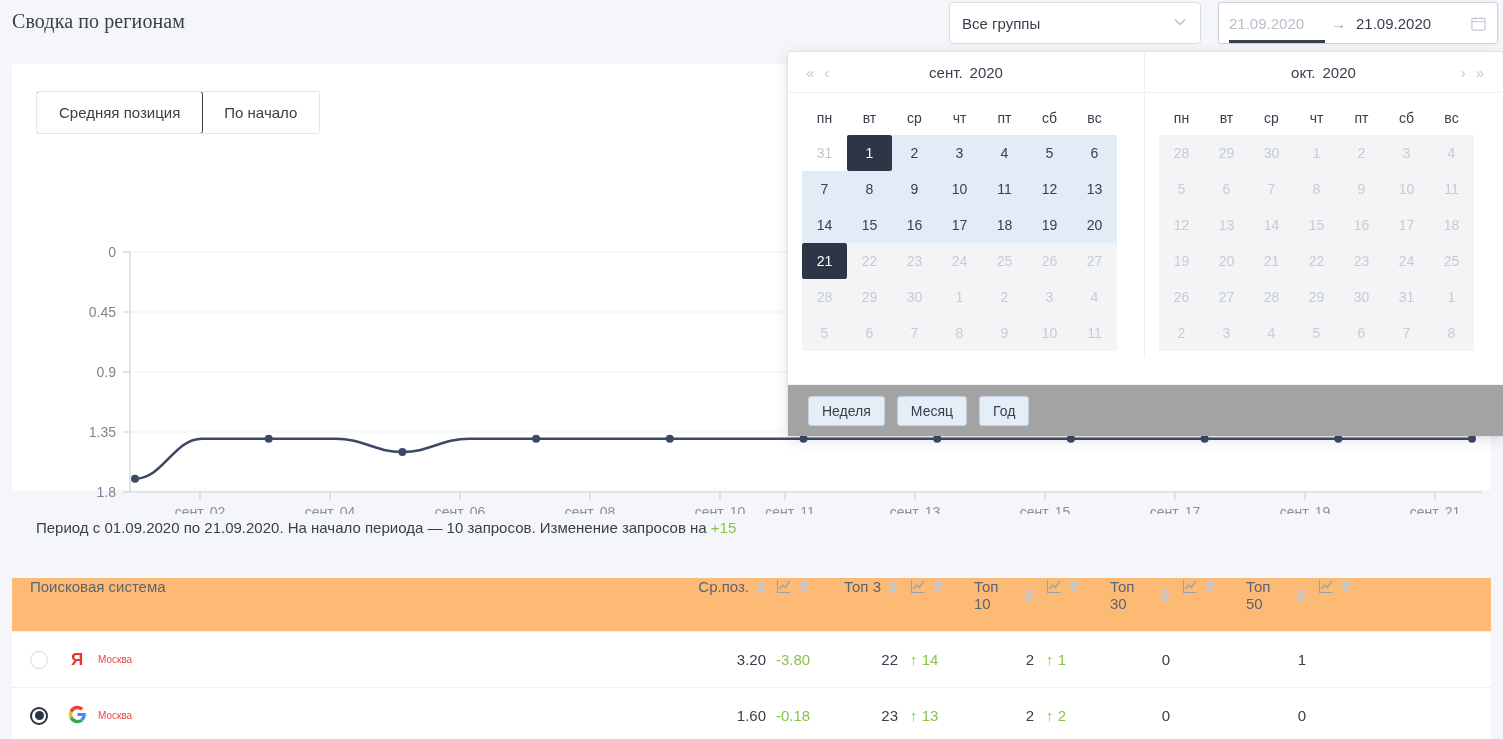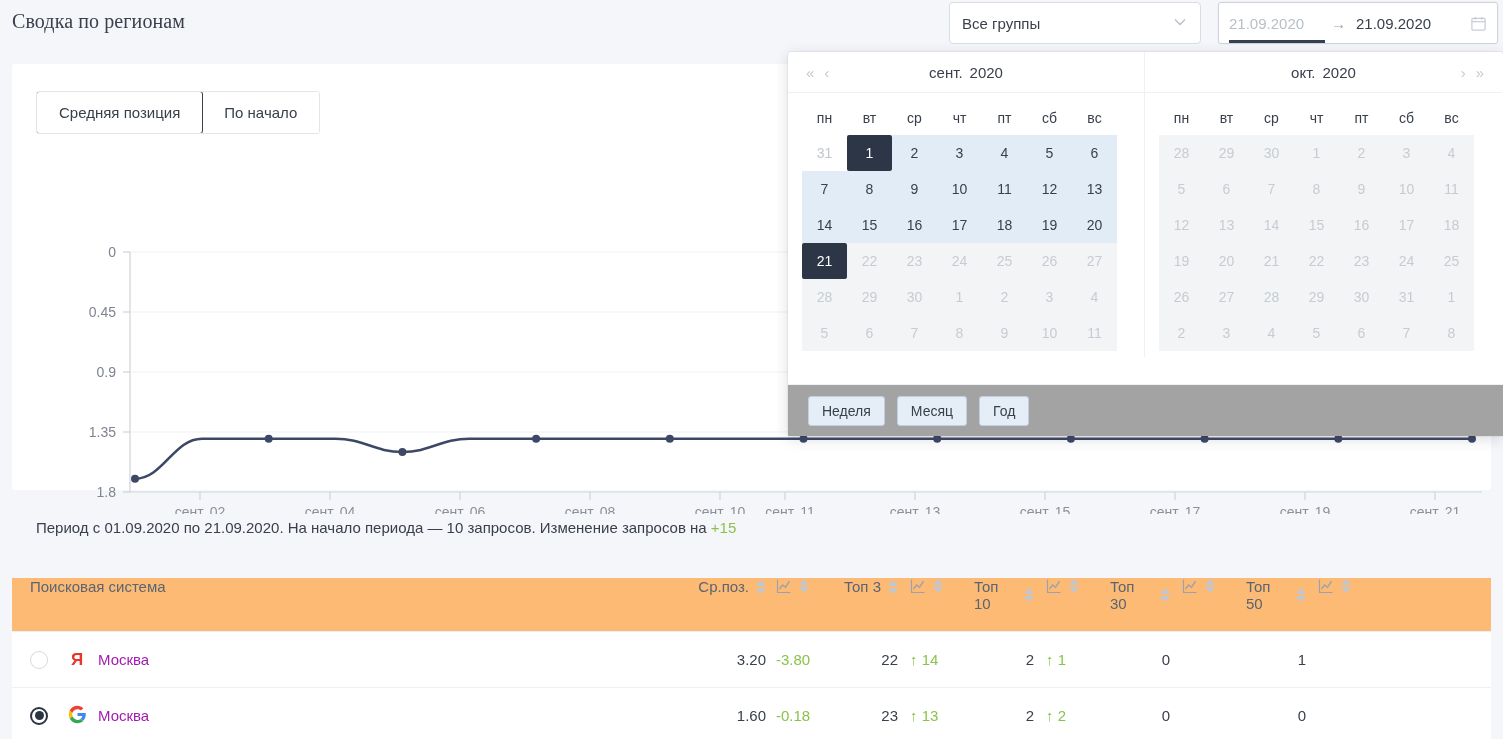--- a/index.html
+++ b/index.html
@@ -123,21 +123,21 @@
     border: 1px solid #d5d9e0; background: #fff;
     display: inline-flex; align-items: center; justify-content: center;
     margin-right: 18px; flex: none;
   }
   .radio.checked { border: 2px solid #2b3442; }
   .radio.checked::after {
     content: ''; width: 9px; height: 9px; border-radius: 50%; background: #2b3442;
   }
   .engine-logo { width: 22px; margin-right: 10px; font-weight: bold; font-size: 17px; text-align:center; }
   .engine-logo.ya { color: #e8362a; }
-  .engine-name { color: #a21caf; font-size: 15px; }
+  .engine-name { color: #ef4444; font-size: 10px; }
   .green { color: #8bc34a; }
   .val { color: #39404c; }
 
   
   .calendar {
     position: absolute; left: 788px; top: 52px;
     width: 715px; height: 384px;
     background: #fff; border-radius: 3px;
     box-shadow: 0 3px 14px rgba(30,40,60,.16), 0 0 0 1px rgba(0,0,0,.04);
     z-index: 50;

